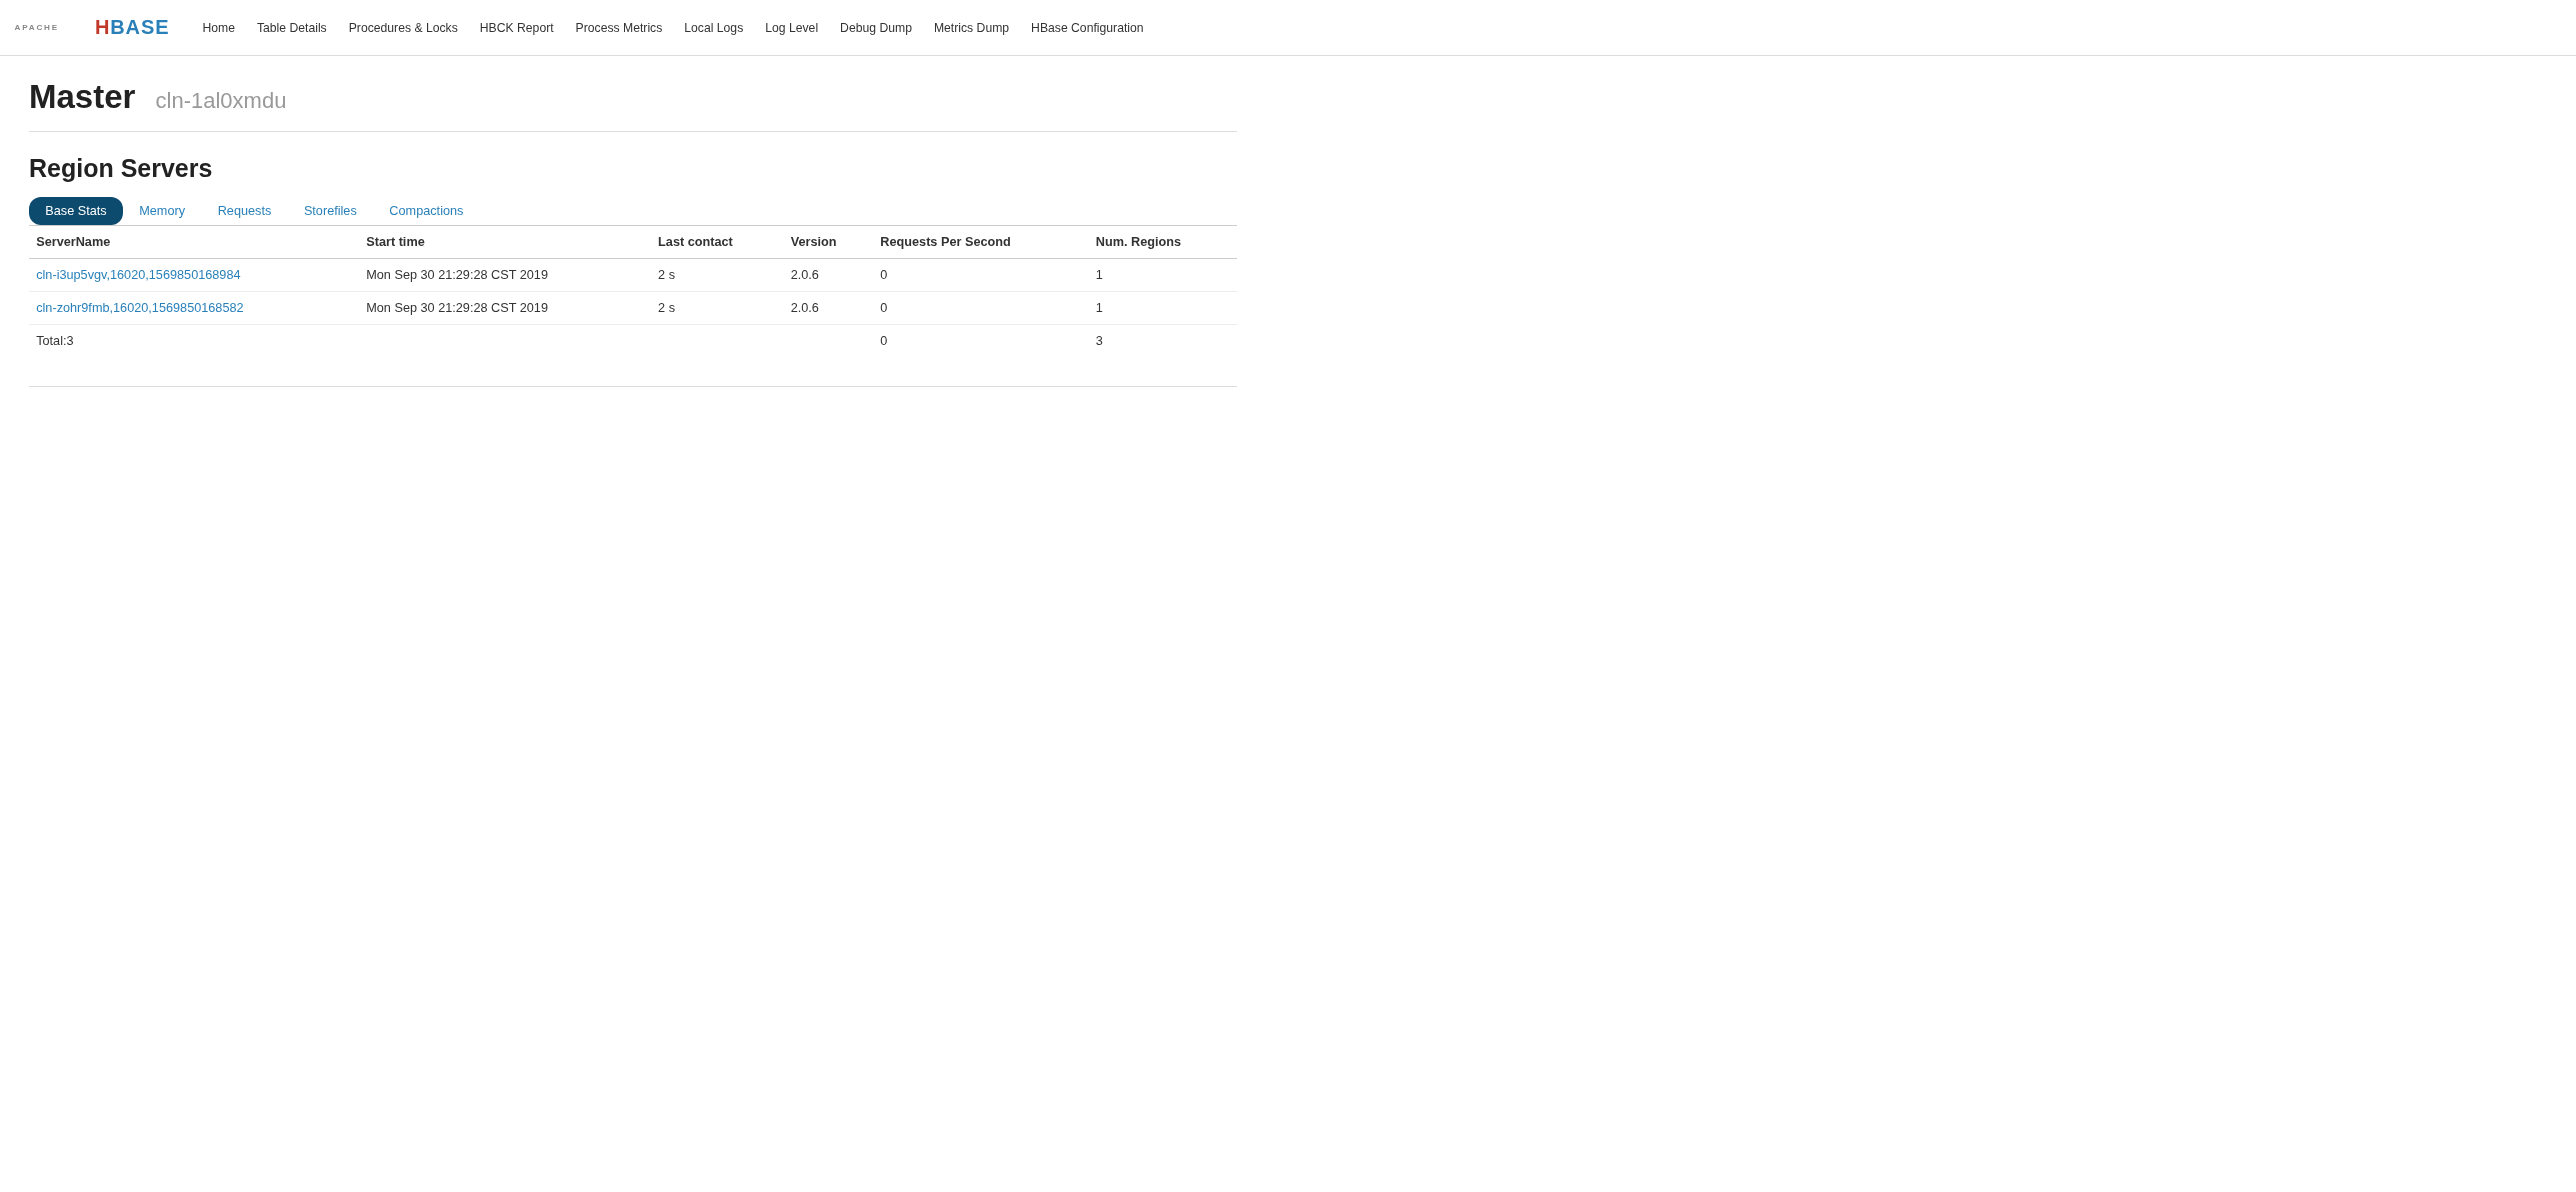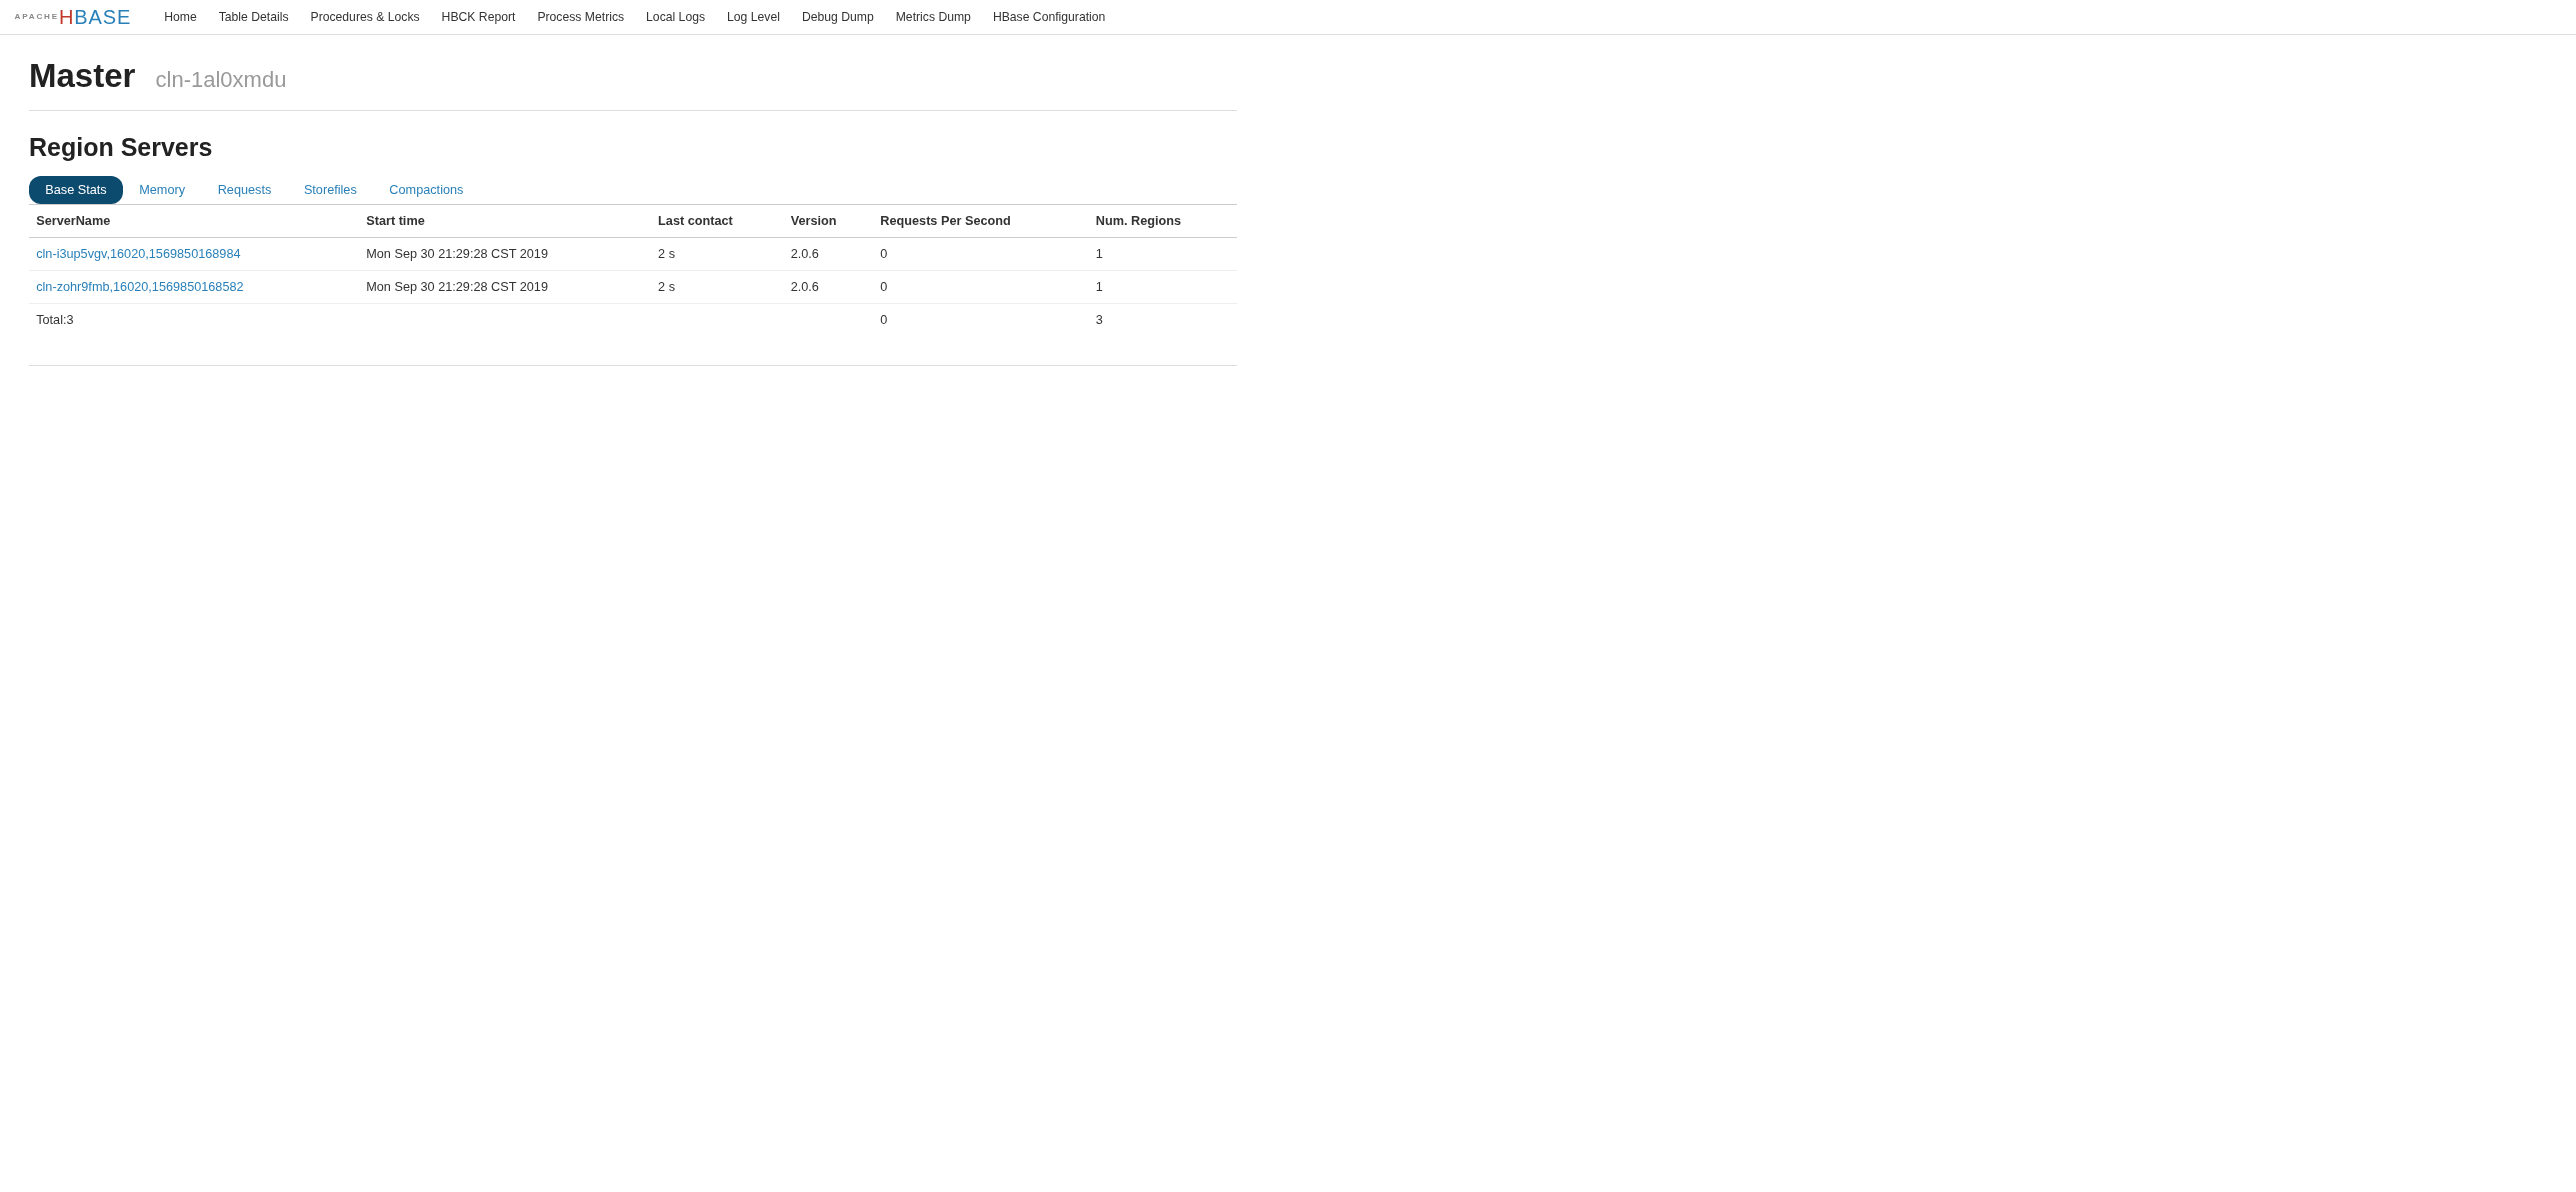--- a/index.html
+++ b/index.html
@@ -9,42 +9,43 @@
       color: #333;
       background: #fff;
     }
 
     
     nav {
       display: flex;
       align-items: center;
       border-bottom: 0.9px solid #ddd;
       padding: 0 14.5px;
-      height: 35px;
+      height: 56px;
       background: #fff;
     }
     .nav-logo {
       display: flex;
       align-items: center;
       margin-right: 22px;
       flex-shrink: 0;
     }
     .logo-apache {
       font-size: 8.1px;
       font-weight: 700;
       letter-spacing: 1.8px;
       color: #888;
       display: block;
       margin-bottom: 0.9px;
     }
     .logo-hbase {
       font-size: 20px;
-      font-weight: 400;
+      font-weight: 700;
       color: #c0392b;
       letter-spacing: 0.9px;
+      margin-left: 36px;
     }
     .logo-hbase span {
       color: #2980b9;
     }
     nav a {
       text-decoration: none;
       color: #333;
       font-size: 12.2px;
       padding: 0 11px;
       height: 47px;

